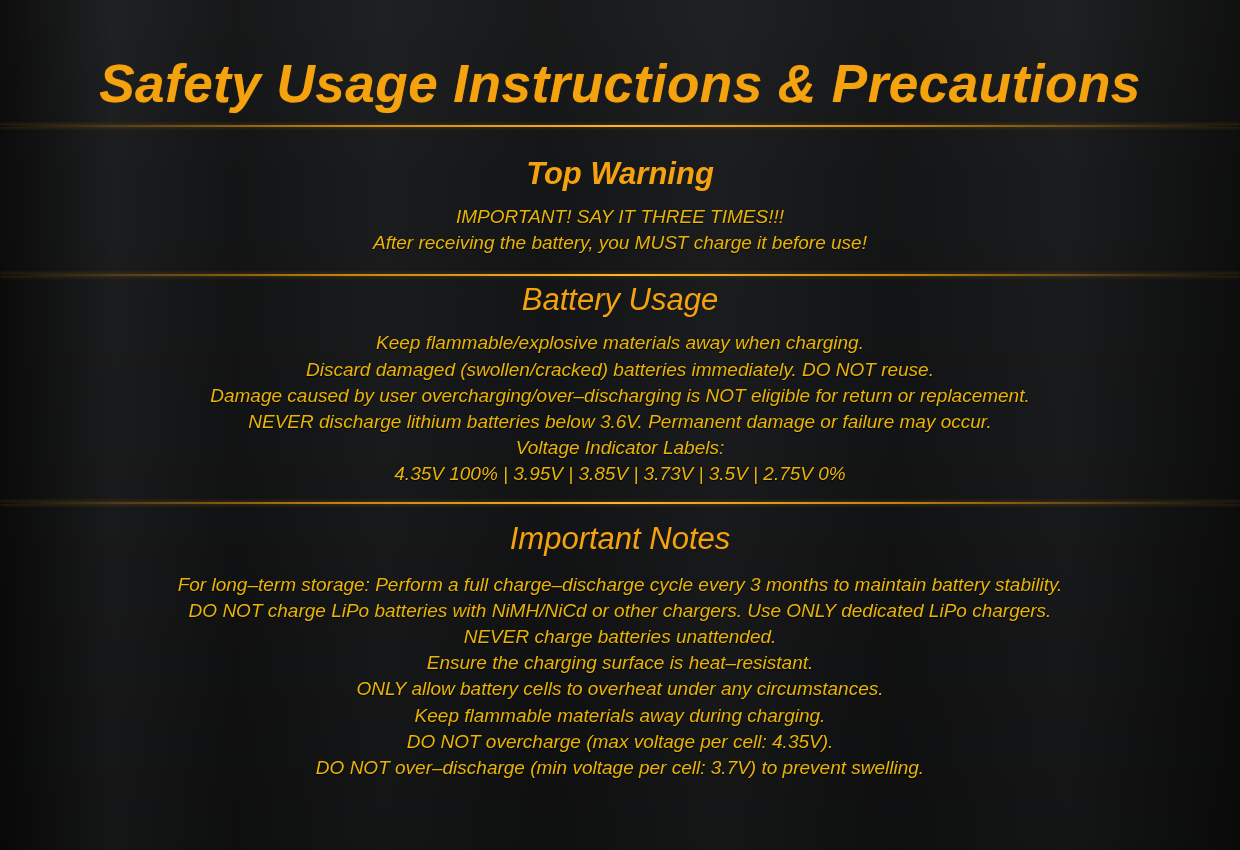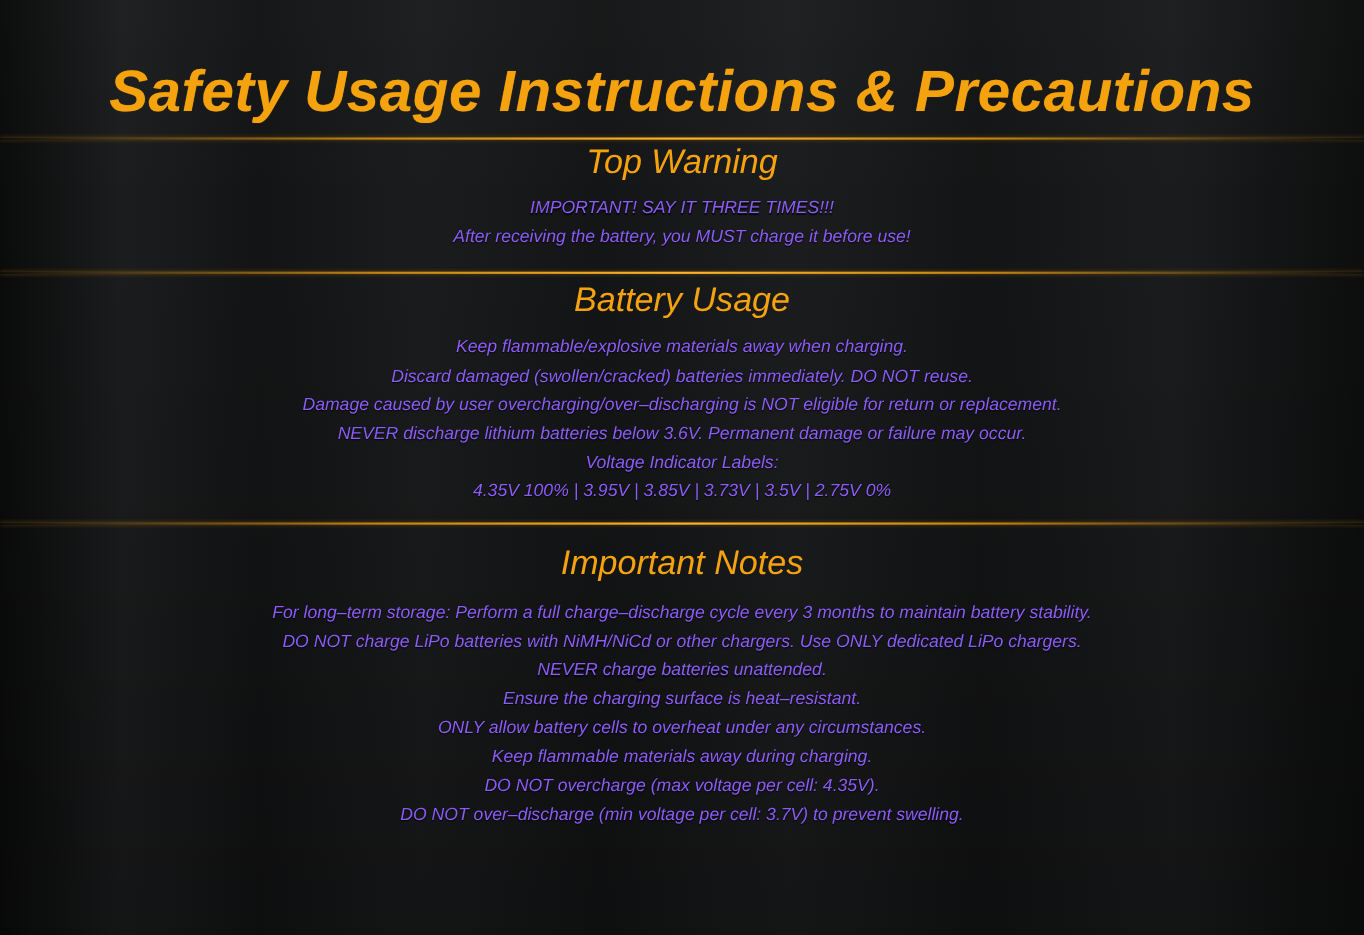--- a/index.html
+++ b/index.html
@@ -83,34 +83,34 @@
   
   .section { text-align:center; }
 
   .section-heading {
     font-size:31px;
     font-style:italic;
     font-weight:normal;
     color:#F5A20F;
     line-height:1.0;
   }
-  .sec-top       .section-heading { padding-top:4px; }
+  .sec-top       .section-heading { padding-top:31px;font-weight:bold; }
   .sec-battery   .section-heading { padding-top:8px; }
   .sec-notes     .section-heading { padding-top:19px; }
 
   .lines { margin-top:0; }
   .sec-top     .lines { padding-top:15px; }
   .sec-battery .lines { padding-top:15px; }
   .sec-notes   .lines { padding-top:18px; }
 
   .line {
-    font-size:16px;
+    font-size:19px;
     font-style:italic;
     font-weight:normal;
-    color:#8b5cf6;
+    color:#eab308;
     line-height:26.2px;
     white-space:nowrap;
     text-shadow:0 1px 1px rgba(0,0,0,0.85);
   }
 </style>
 </head>
 <body>
 
 <div class="bg-texture"></div>
 

